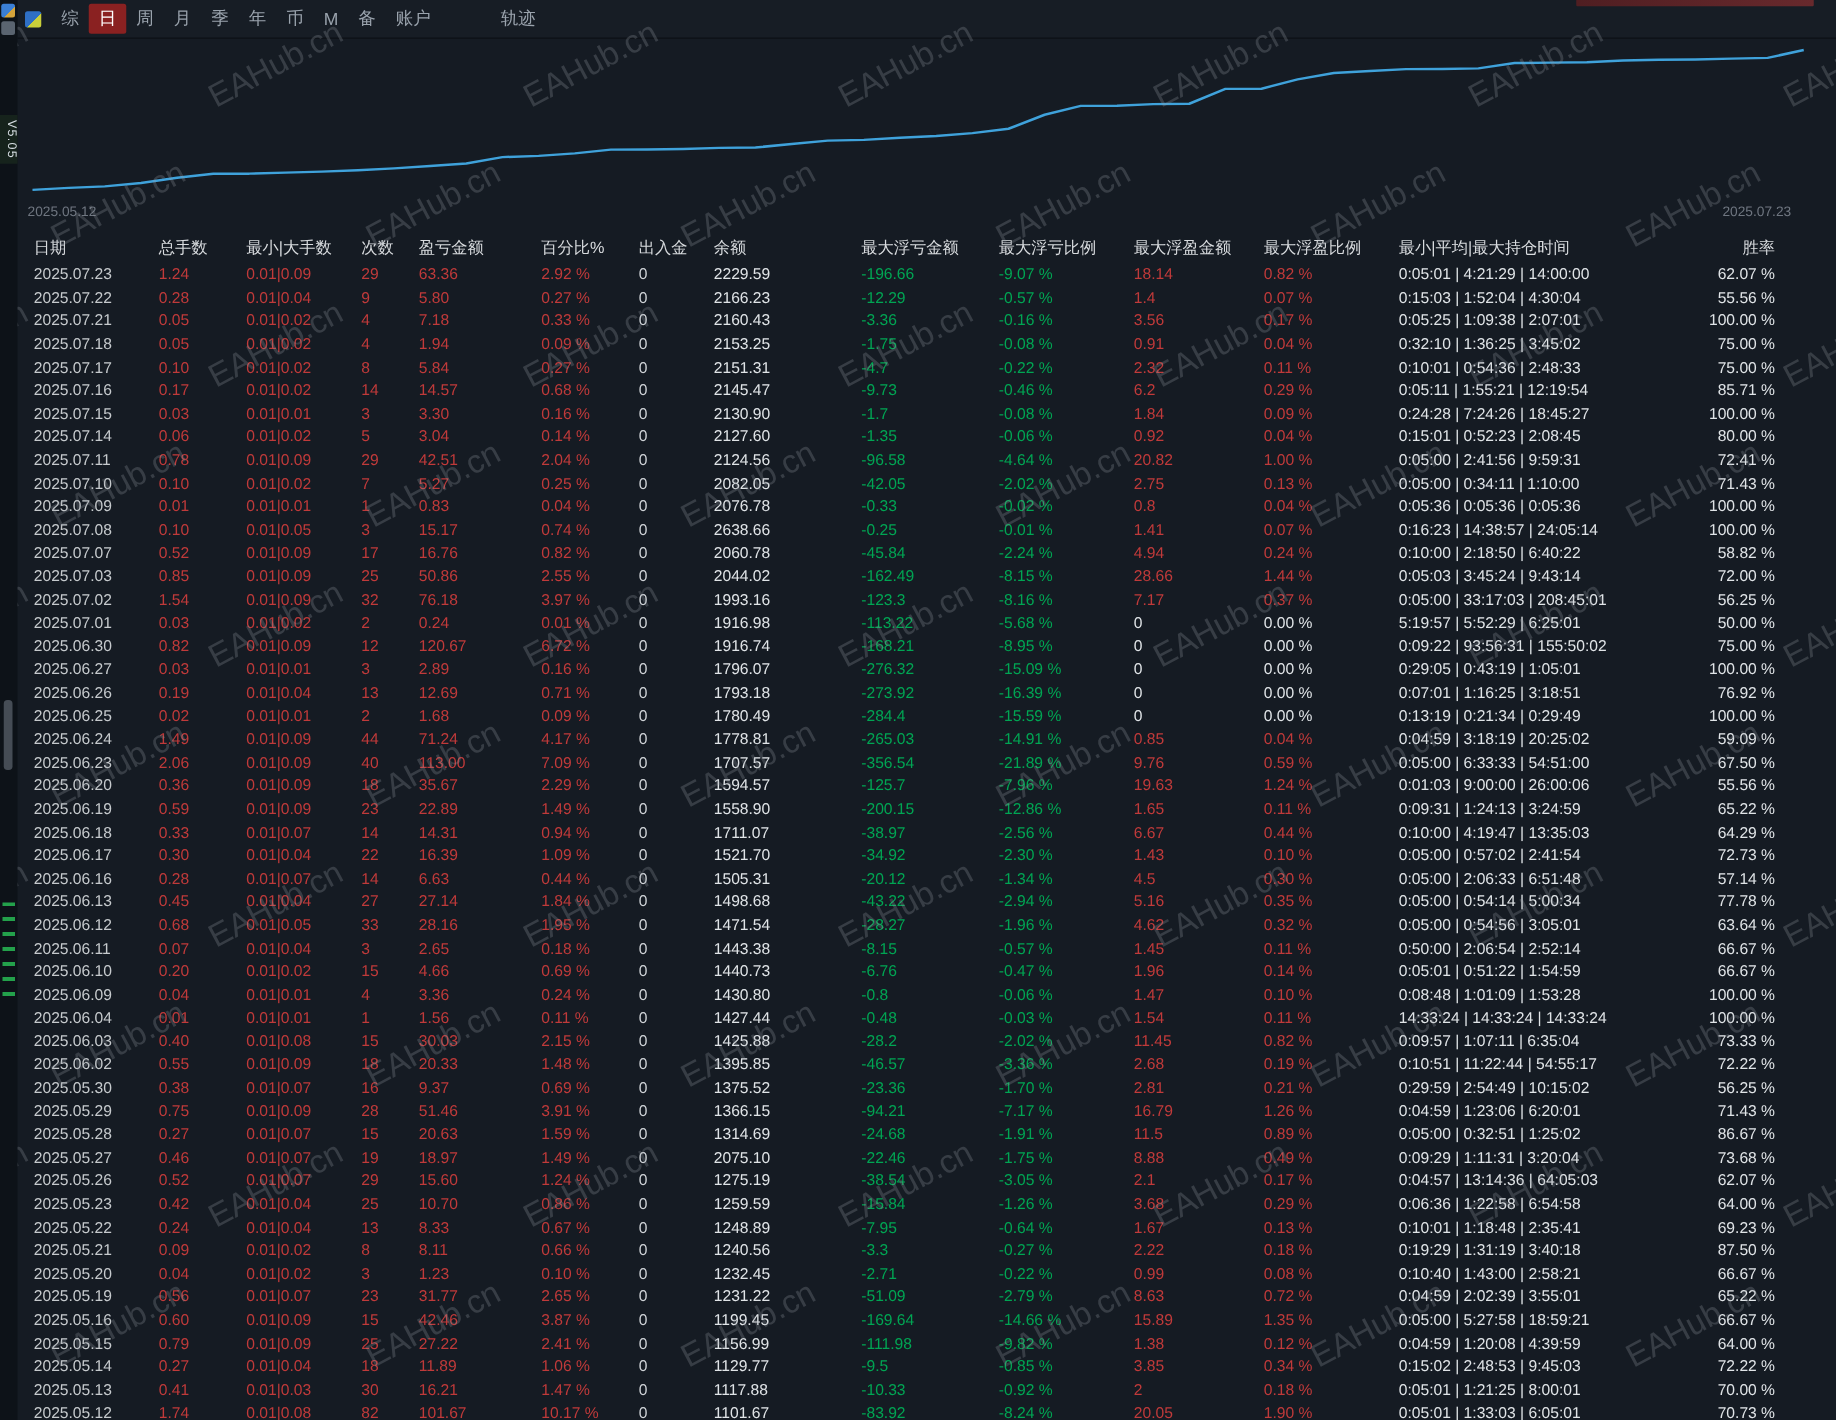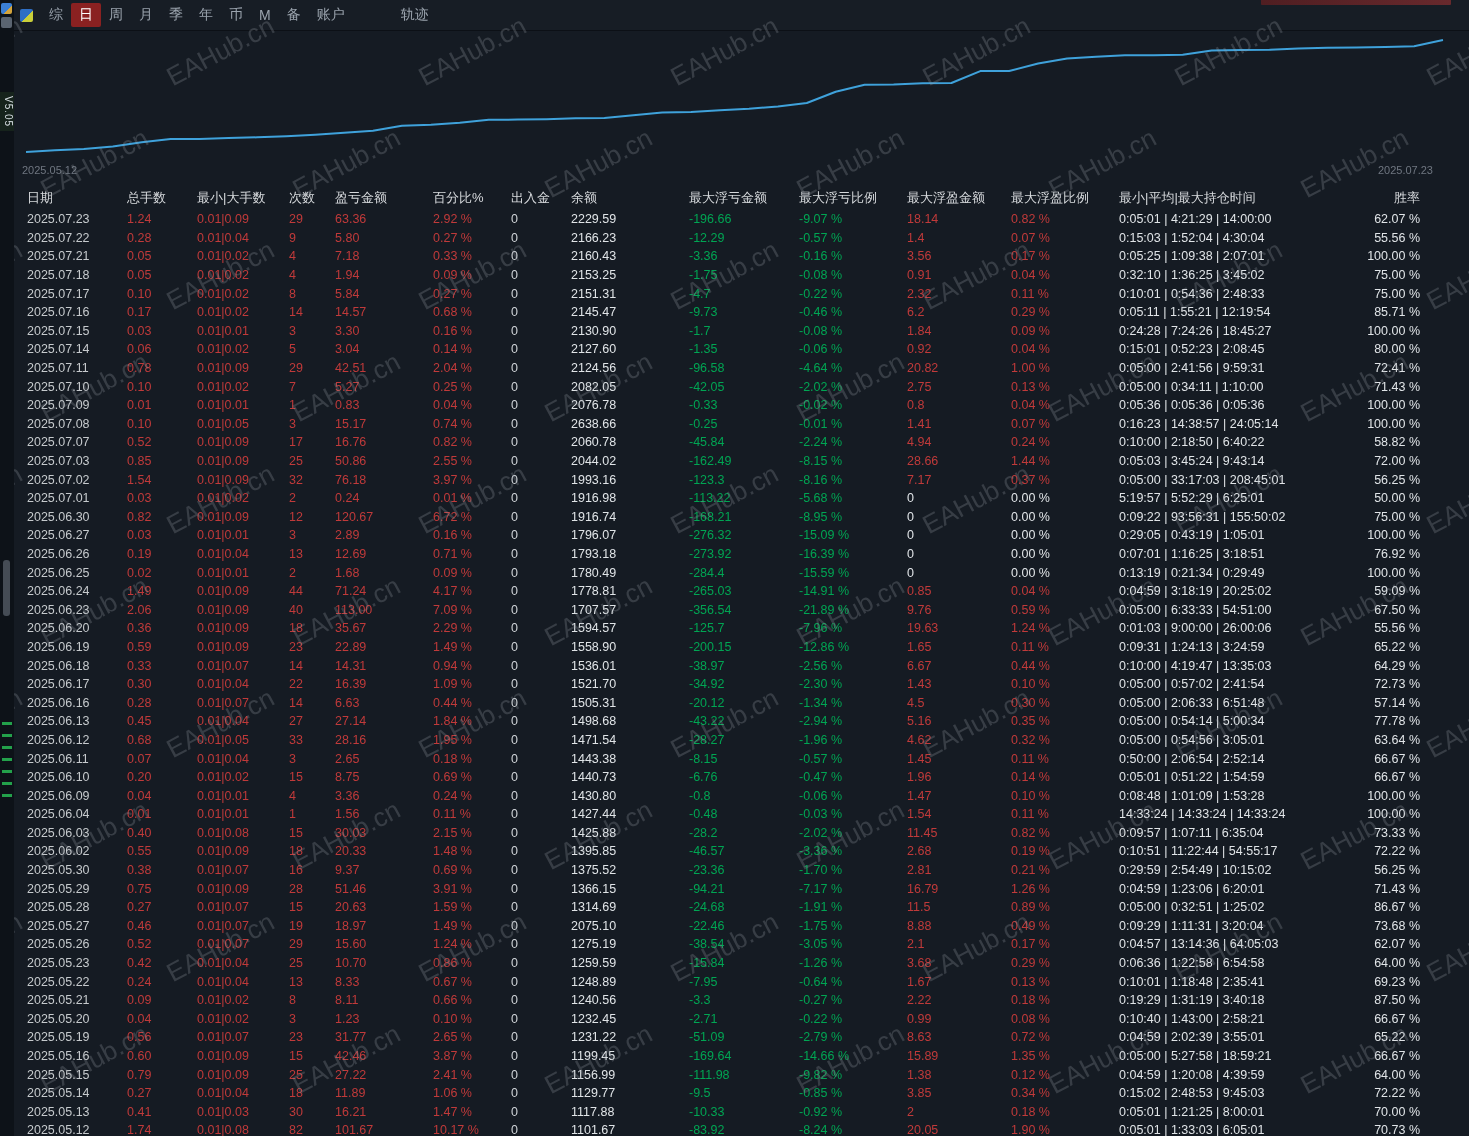--- a/index.html
+++ b/index.html
@@ -505,21 +505,21 @@
           <div class="cell c-white right">65.22 %</div>
         </div>
         <div class="trow">
           <div class="cell c-date">2025.06.18</div>
           <div class="cell c-red">0.33</div>
           <div class="cell c-red">0.01|0.07</div>
           <div class="cell c-red">14</div>
           <div class="cell c-red">14.31</div>
           <div class="cell c-red">0.94 %</div>
           <div class="cell c-dim">0</div>
-          <div class="cell c-white">1536.01</div>
+          <div class="cell c-white">1711.07</div>
           <div class="cell c-green">-38.97</div>
           <div class="cell c-green">-2.56 %</div>
           <div class="cell c-red">6.67</div>
           <div class="cell c-red">0.44 %</div>
           <div class="cell c-white">0:10:00 | 4:19:47 | 13:35:03</div>
           <div class="cell c-white right">64.29 %</div>
         </div>
         <div class="trow">
           <div class="cell c-date">2025.06.17</div>
           <div class="cell c-red">0.30</div>
@@ -598,21 +598,21 @@
           <div class="cell c-red">1.45</div>
           <div class="cell c-red">0.11 %</div>
           <div class="cell c-white">0:50:00 | 2:06:54 | 2:52:14</div>
           <div class="cell c-white right">66.67 %</div>
         </div>
         <div class="trow">
           <div class="cell c-date">2025.06.10</div>
           <div class="cell c-red">0.20</div>
           <div class="cell c-red">0.01|0.02</div>
           <div class="cell c-red">15</div>
-          <div class="cell c-red">8.75</div>
+          <div class="cell c-red">4.66</div>
           <div class="cell c-red">0.69 %</div>
           <div class="cell c-dim">0</div>
           <div class="cell c-white">1440.73</div>
           <div class="cell c-green">-6.76</div>
           <div class="cell c-green">-0.47 %</div>
           <div class="cell c-red">1.96</div>
           <div class="cell c-red">0.14 %</div>
           <div class="cell c-white">0:05:01 | 0:51:22 | 1:54:59</div>
           <div class="cell c-white right">66.67 %</div>
         </div>

